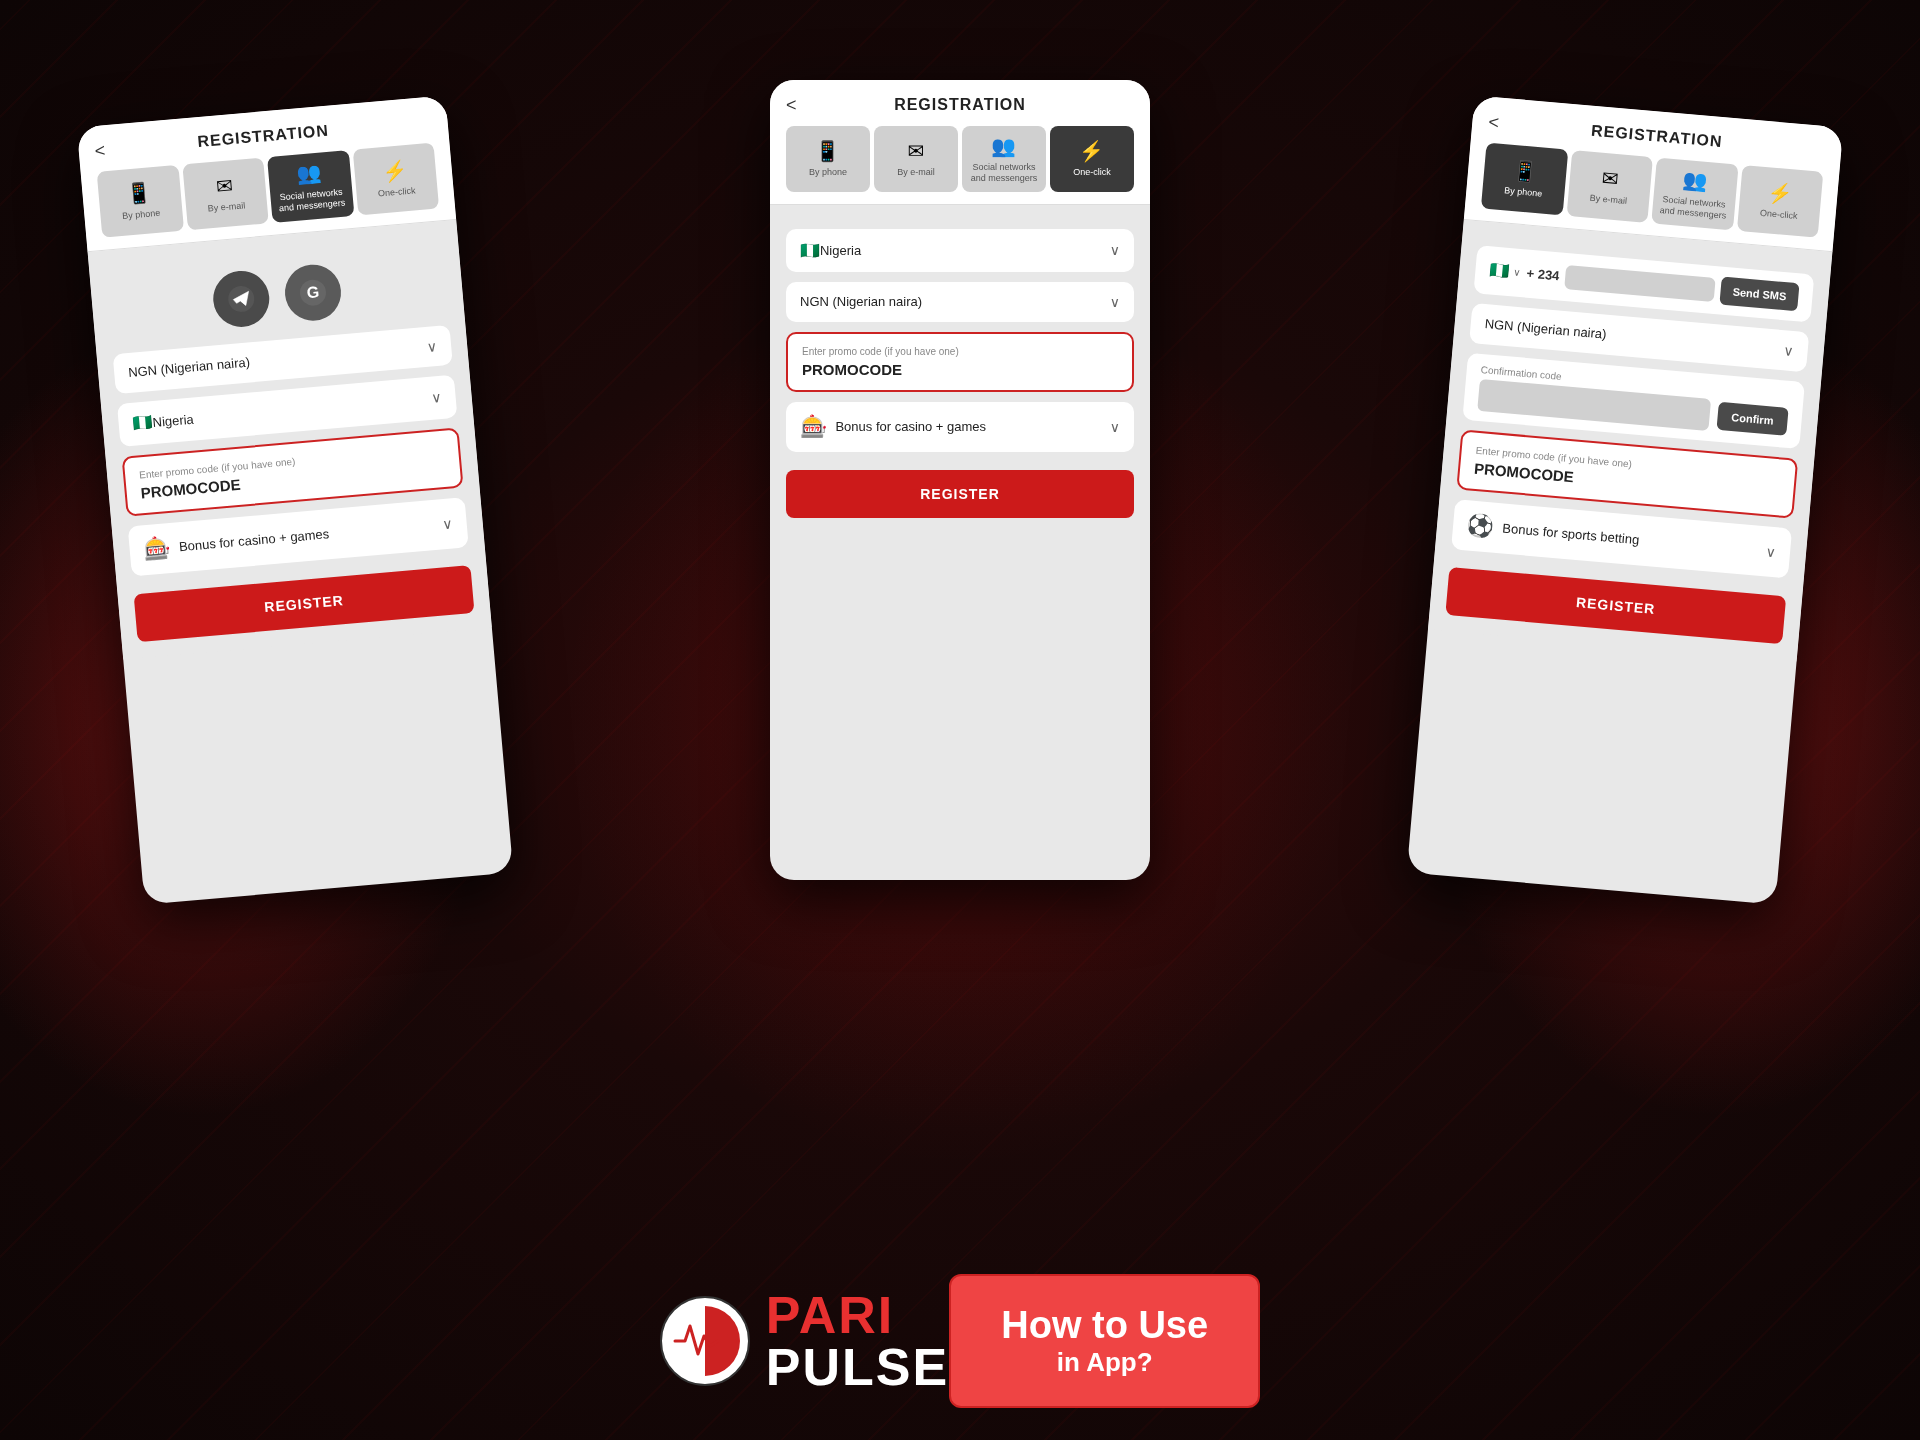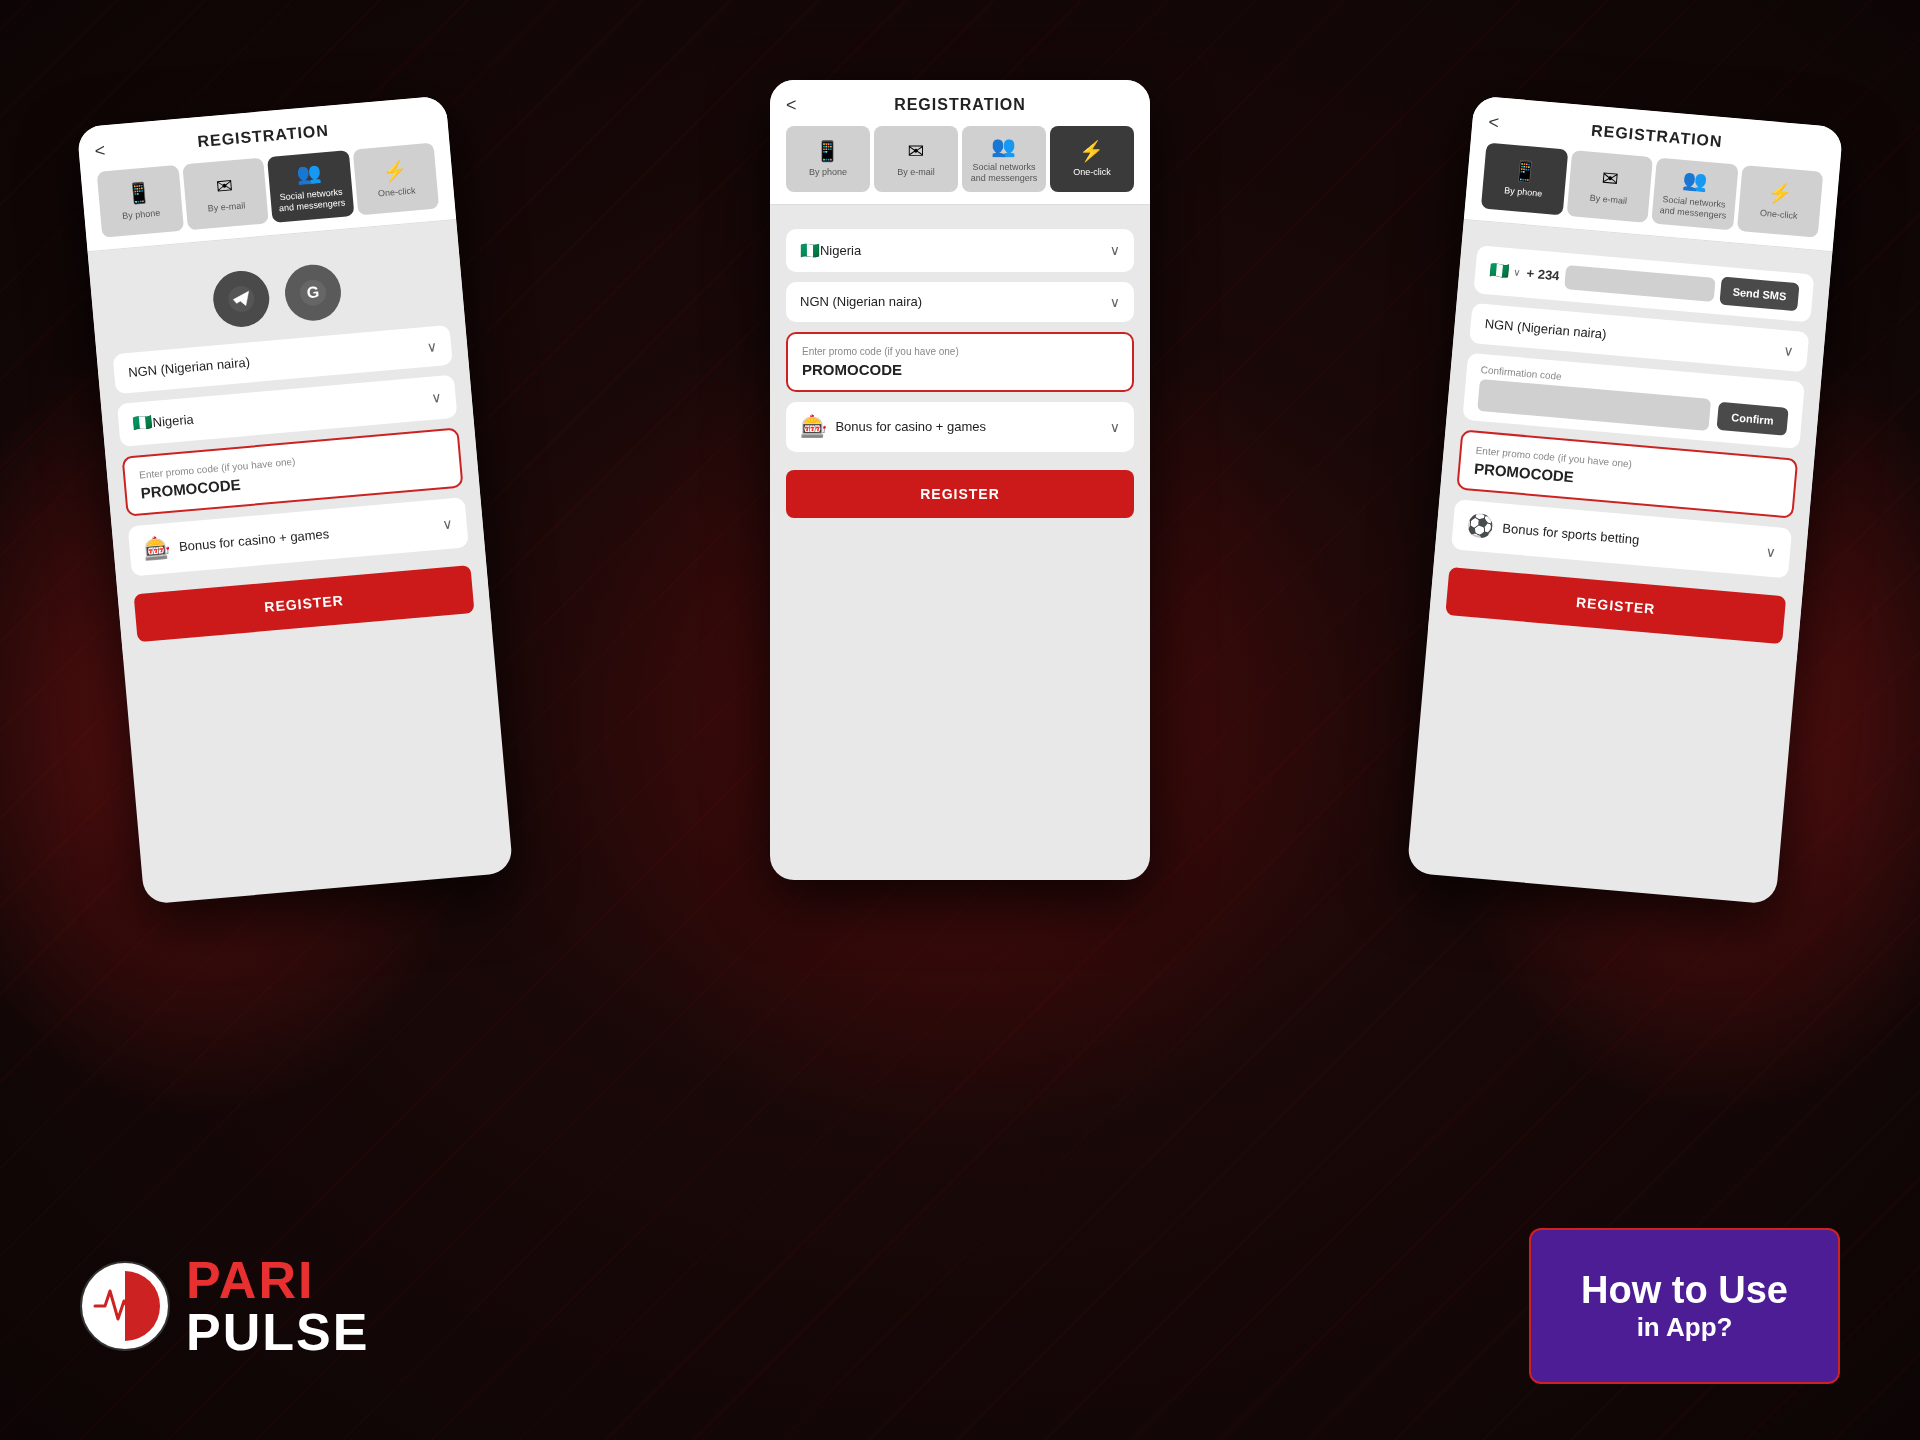--- a/index.html
+++ b/index.html
@@ -369,26 +369,26 @@
 
     .confirm-label-small {
       font-size: 10px;
       color: #888;
       margin-bottom: 4px;
     }
 
     
     .bottom-section {
       position: absolute;
-      bottom: 56px;
+      bottom: 32px;
       left: 0;
       right: 0;
       display: flex;
       align-items: center;
-      justify-content: space-between;
+      justify-content: center;
       padding: 0 80px;
     }
 
     .logo-area {
       display: flex;
       align-items: center;
       gap: 16px;
     }
 
     .logo-icon {
@@ -410,24 +410,24 @@
     }
 
     .logo-pulse {
       font-size: 52px;
       font-weight: 900;
       color: #fff;
       letter-spacing: 2px;
     }
 
     .how-to-box {
-      background: #4c1d95;
+      background: #ef4444;
       border: 2px solid #cc2222;
       border-radius: 12px;
-      padding: 39px 50px;
+      padding: 28px 50px;
       text-align: center;
     }
 
     .how-to-line1 {
       font-size: 38px;
       font-weight: 900;
       color: #fff;
     }
 
     .how-to-line2 {

